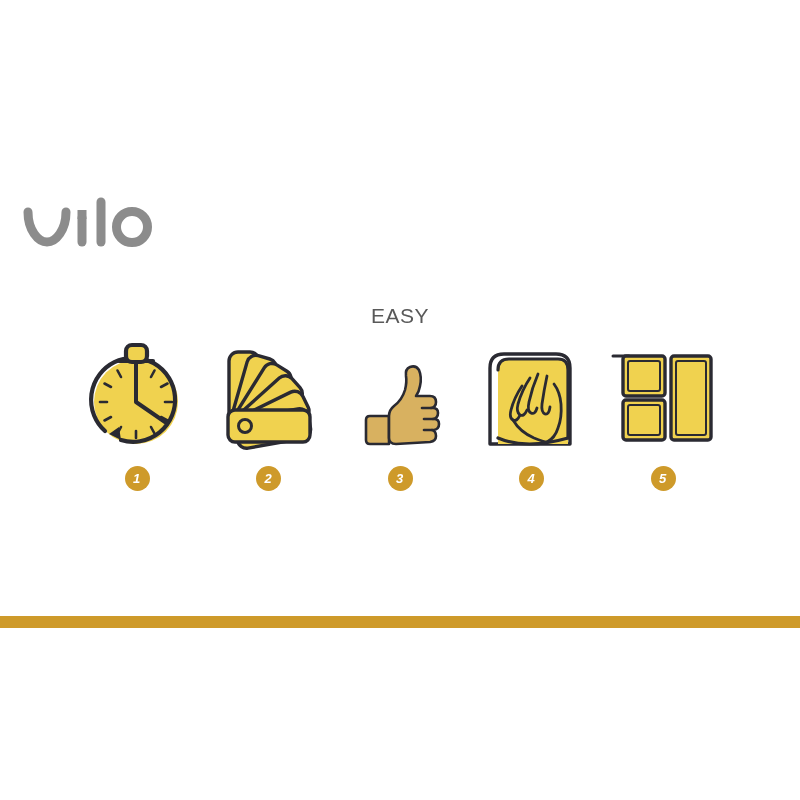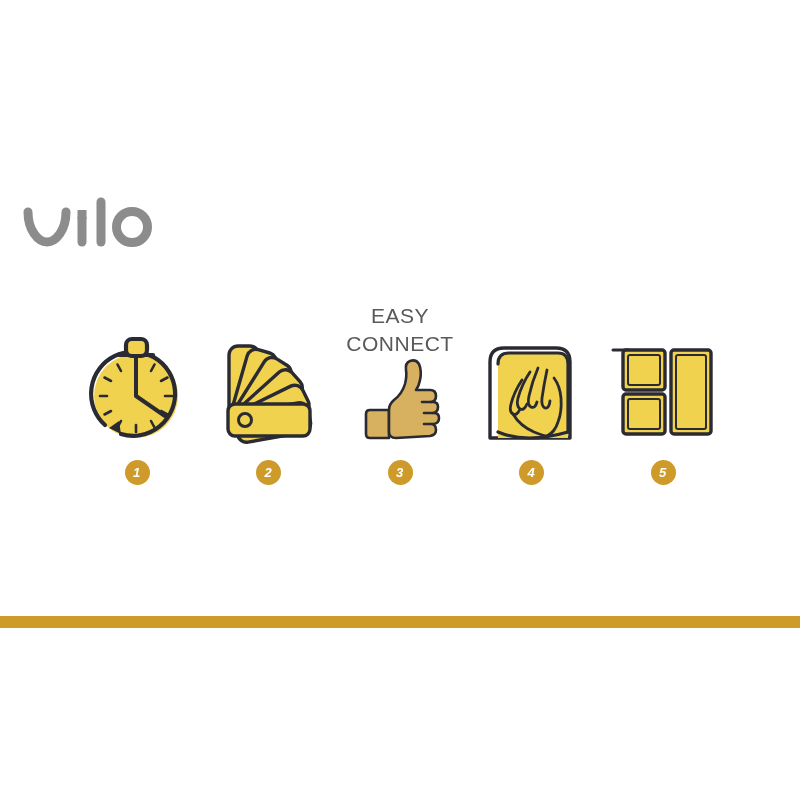--- a/index.html
+++ b/index.html
@@ -43,21 +43,21 @@
     display: flex;
     align-items: flex-end;
     justify-content: space-between;
   }
   .feature-item {
     width: 118px;
     height: 200px;
     display: flex;
     flex-direction: column;
     align-items: center;
-    justify-content: flex-start;
+    justify-content: center;
     position: relative;
   }
   .feature-art {
     width: 118px;
     height: 150px;
     display: flex;
     align-items: flex-end;
     justify-content: center;
     position: relative;
   }
@@ -193,21 +193,20 @@
 
           <circle cx="32" cy="92" r="6.5" fill="#F0D24F" stroke="#2A2A32" stroke-width="3"></circle>
         </svg>
       </div>
       <div class="badge">2</div>
     </div>
 
     <div class="feature-item">
       <div class="feature-caption">
         <div>EASY</div>
-        <div>CONNECT</div>
       </div>
       <div class="feature-art">
         <svg width="112" height="118" viewBox="0 0 112 118" aria-hidden="true">
           <g stroke="#2A2A32" stroke-width="2.6" stroke-linejoin="round" stroke-linecap="round">
 
             <path d="M22 86 L22 106 Q22 110 26 110 L45 110 L45 82 L26 82 Q22 82 22 86 Z" fill="#D8B160"></path>
 
             <path d="M45 82
                      Q45 76 50 72
                      Q58 66 61 56

